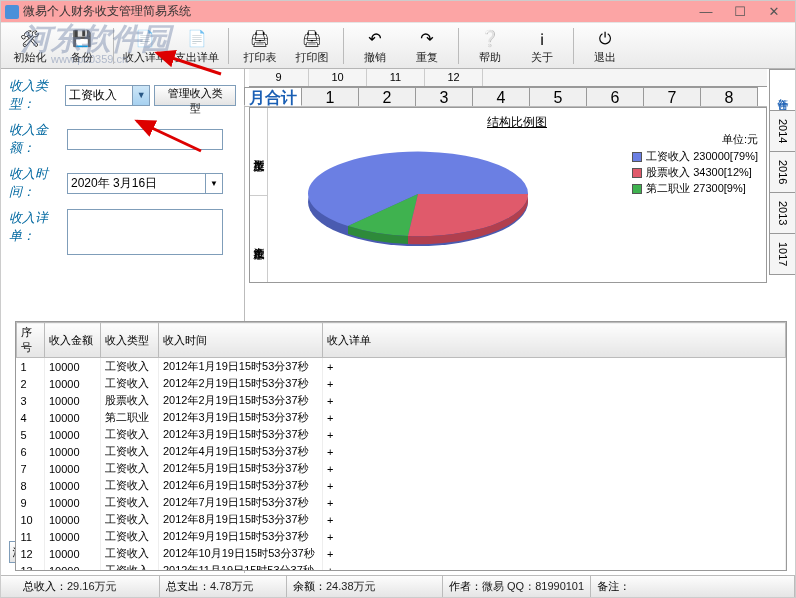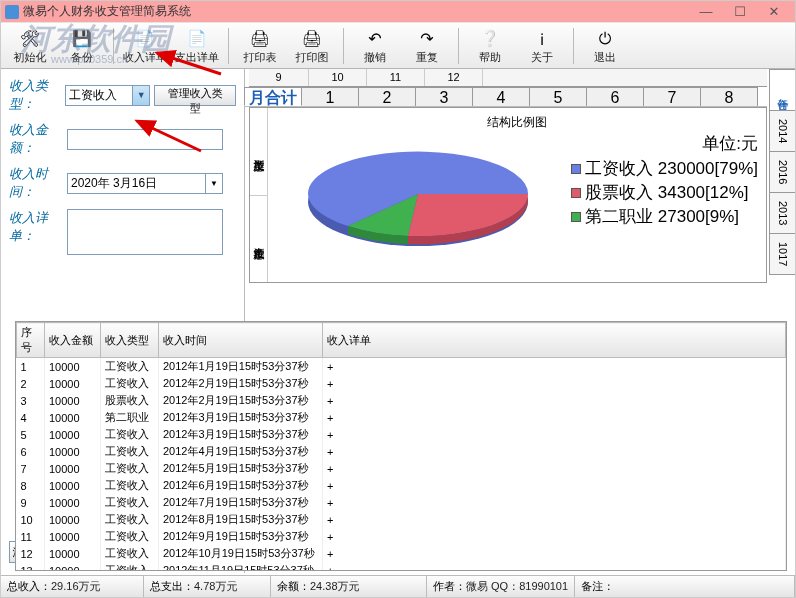--- a/index.html
+++ b/index.html
@@ -39,24 +39,24 @@
 .subtab { width: 58px; text-align:center; font-size:16px; line-height:19px; border:1px solid #999; border-bottom:none; margin-left:-1px; background:#f0f0f0; cursor:pointer;}
 .subtab.active { background:#fff; border-bottom:1px solid #fff; position:relative; z-index:2; color:#1a5fb4; font-weight:bold;}
 .yeartabs { position:absolute; right:0; top:0; width:26px; display:flex; flex-direction:column;}
 .ytab { height: 42px; border:1px solid #999; border-right:none; margin-bottom:-1px; writing-mode: vertical-rl; text-align:center; font-size:11px; display:flex; align-items:center; justify-content:center; background:#f5f5f5; cursor:pointer;}
 .ytab.active { background:#fff; color:#1a5fb4;}
 
 .chartarea { height: 176px; border:1px solid #999; margin:0 28px 2px 4px; display:flex; background:#fff; position:relative;}
 .vlabel { width:18px; writing-mode:vertical-rl; text-align:center; font-size:11px; border-right:1px solid #ccc; display:flex; align-items:center; justify-content:center; padding:4px 0;}
 .vlabel.bot { border-top:1px solid #ccc;}
 .vgroup { display:flex; flex-direction:column;}
-.chartbody { flex:1; position:relative; padding:4px;}
+.chartbody { flex:1; position:relative; padding:4px;text-decoration:underline;}
 .charttitle { text-align:center; font-size:12px; margin:2px 0 4px;}
 .pie { position:absolute; left:30px; top:36px;}
-.legend { position:absolute; right:8px; top:24px; font-size:17px;}
+.legend { position:absolute; right:8px; top:24px; font-size:11px;}
 .legend .lh { text-align:right; margin-bottom:2px;}
 .legrow { display:flex; align-items:center; gap:4px; margin-bottom:1px;}
 .legbox { width:10px; height:10px; border:1px solid #555;}
 
 .tablewrap { flex:1; border:1px solid #999; margin:0 2px 2px 4px; overflow:auto; background:#fff; position:relative;}
 table { border-collapse:collapse; width:100%; font-size:11px;}
 th { background:linear-gradient(#fdfdfd,#e5e5e5); border:1px solid #bbb; padding:2px 4px; text-align:left; font-weight:normal; position:sticky; top:0;}
 td { padding:1px 4px; border-right:1px solid #eee; white-space:nowrap;}
 tr:nth-child(even) td {}
 .col-no { width:28px;}
@@ -340,21 +340,21 @@
           <td>13</td>
           <td>10000</td>
           <td>工资收入</td>
           <td>2012年11月19日15时53分37秒</td>
           <td>+</td>
         </tr>
       </tbody>
   </table>
 </div>
 
-<div class="statusbar" style="position:absolute; left:0; right:0; bottom:0;">
+<div class="statusbar" style="position:absolute; left:0; right:0; bottom:0;padding-left:16px;">
   <div class="scell">
       <span>总收入：</span>
       <span class="sval" style="min-width:86px;display:inline-block">29.16万元</span>
     </div>
   <div class="scell">
       <span>总支出：</span>
       <span class="sval" style="min-width:70px;display:inline-block">4.78万元</span>
     </div>
   <div class="scell">
       <span>余额：</span>

